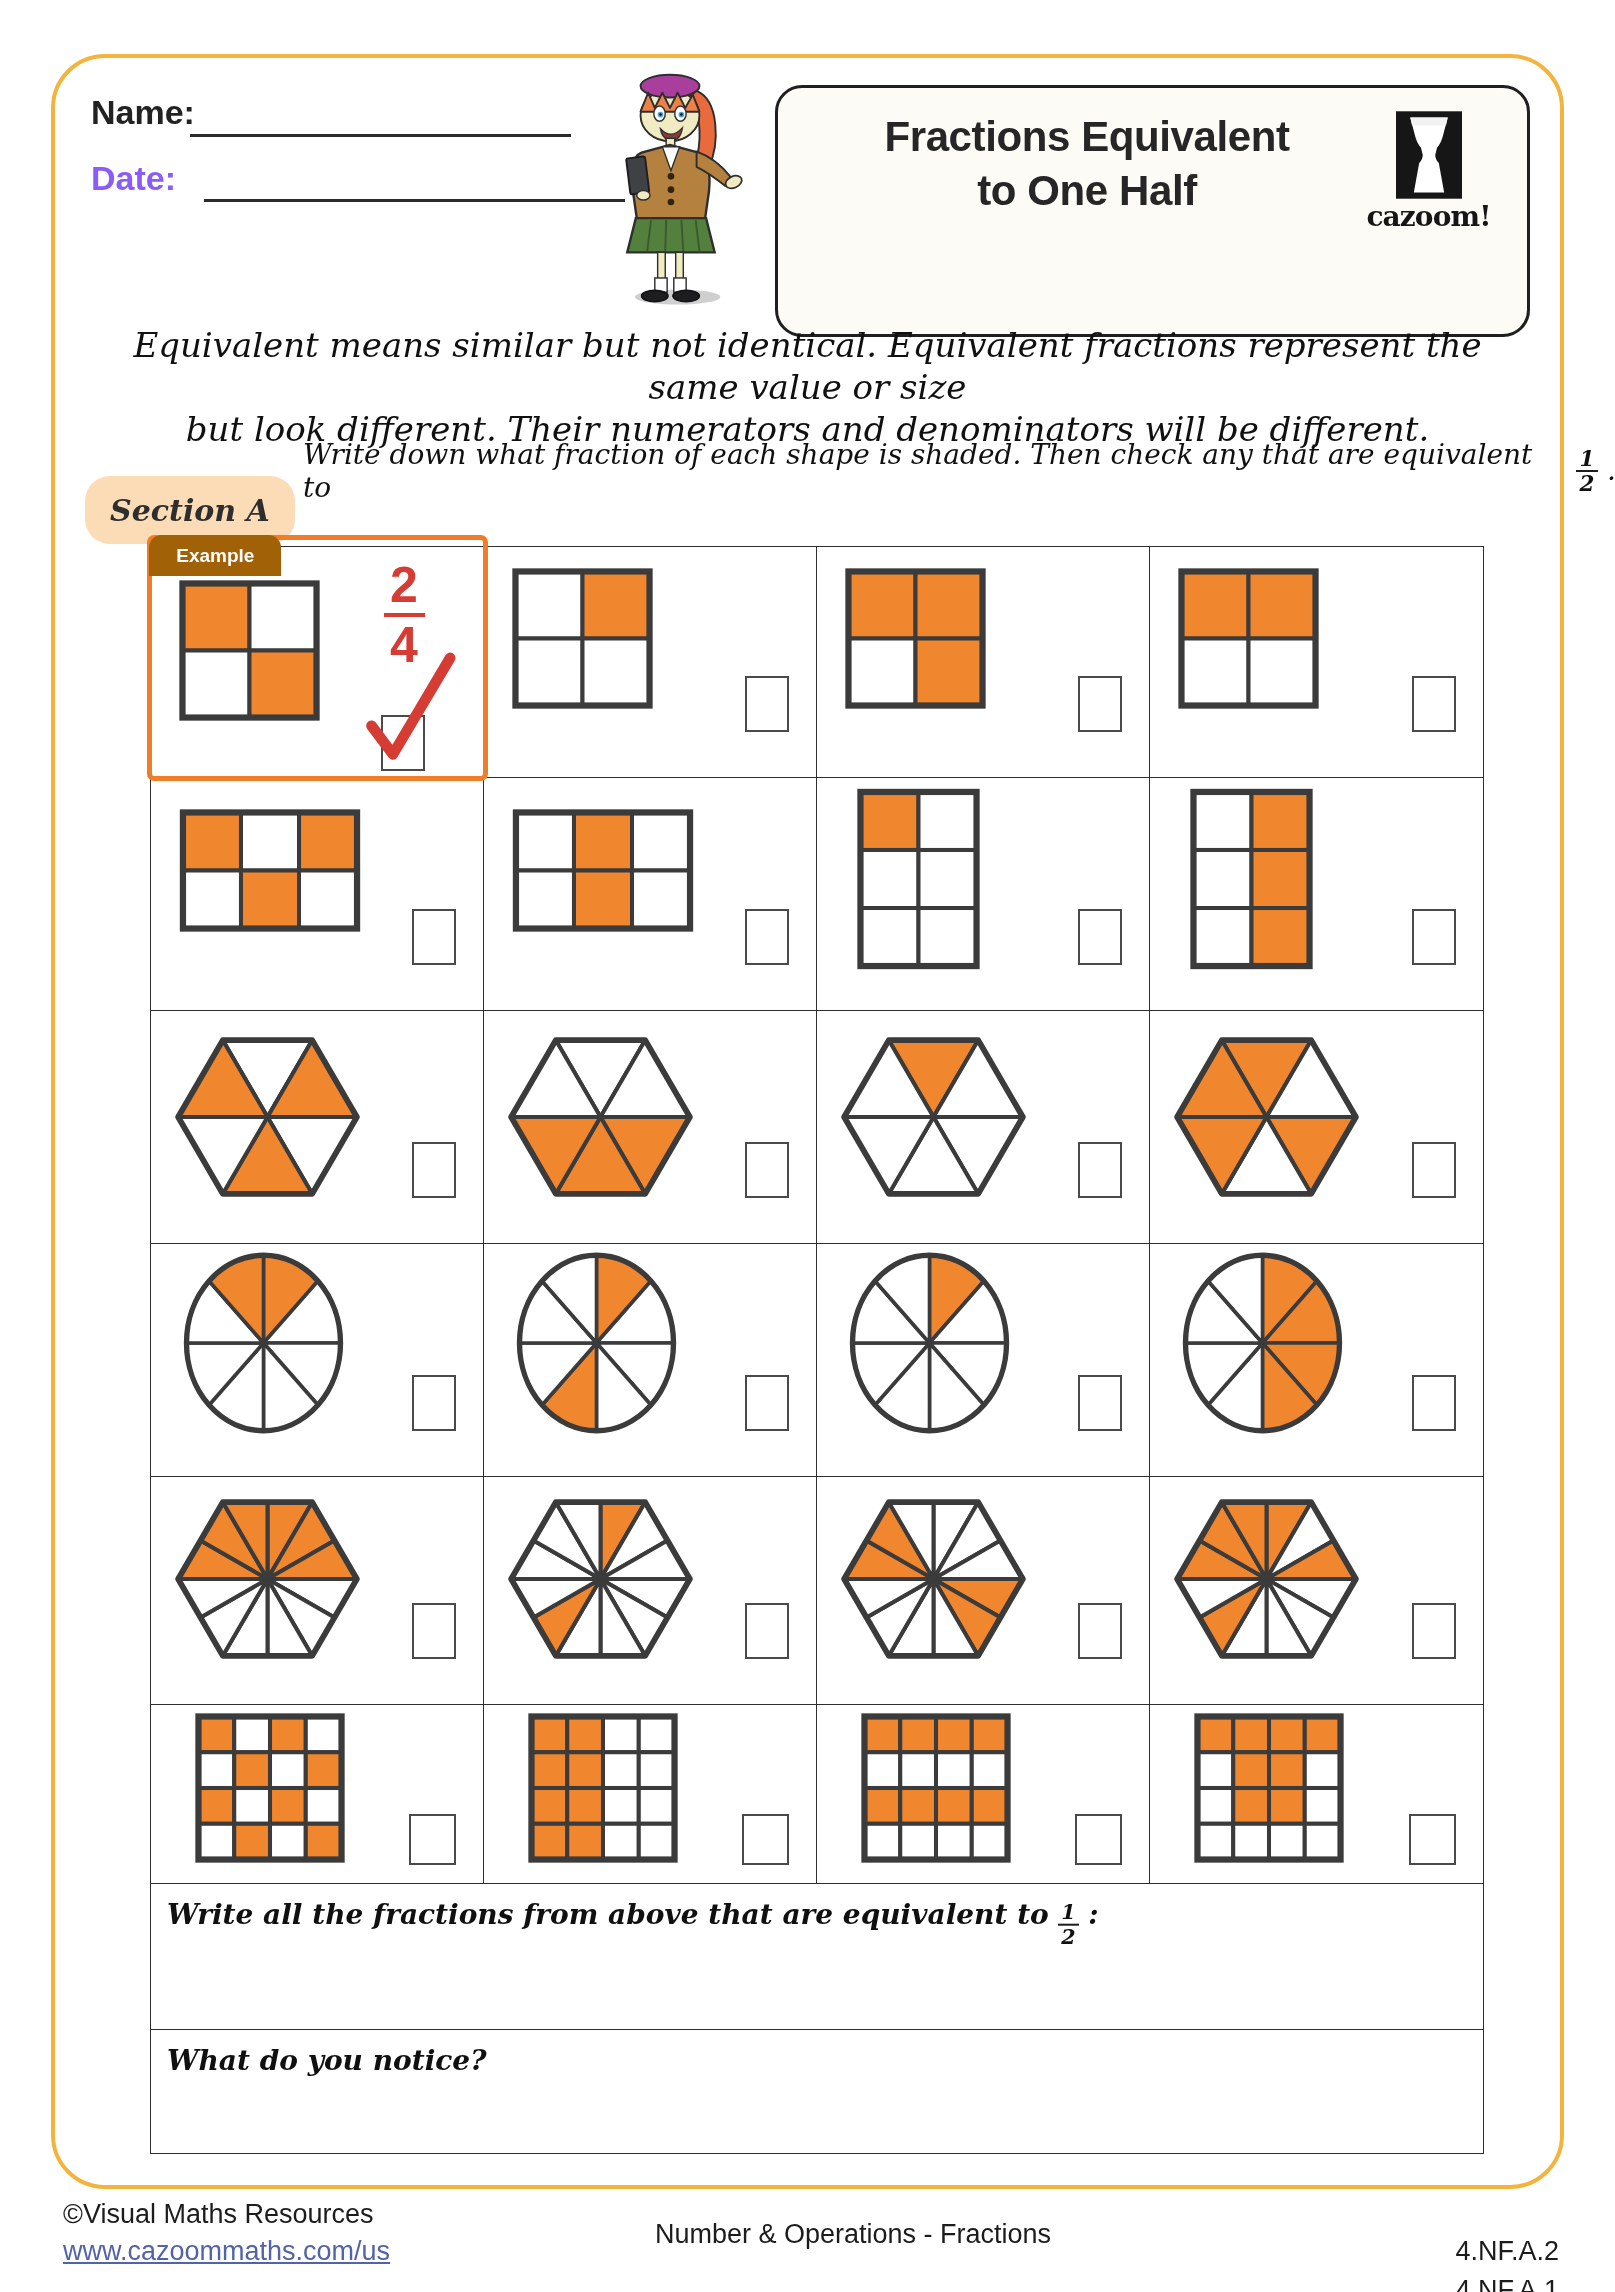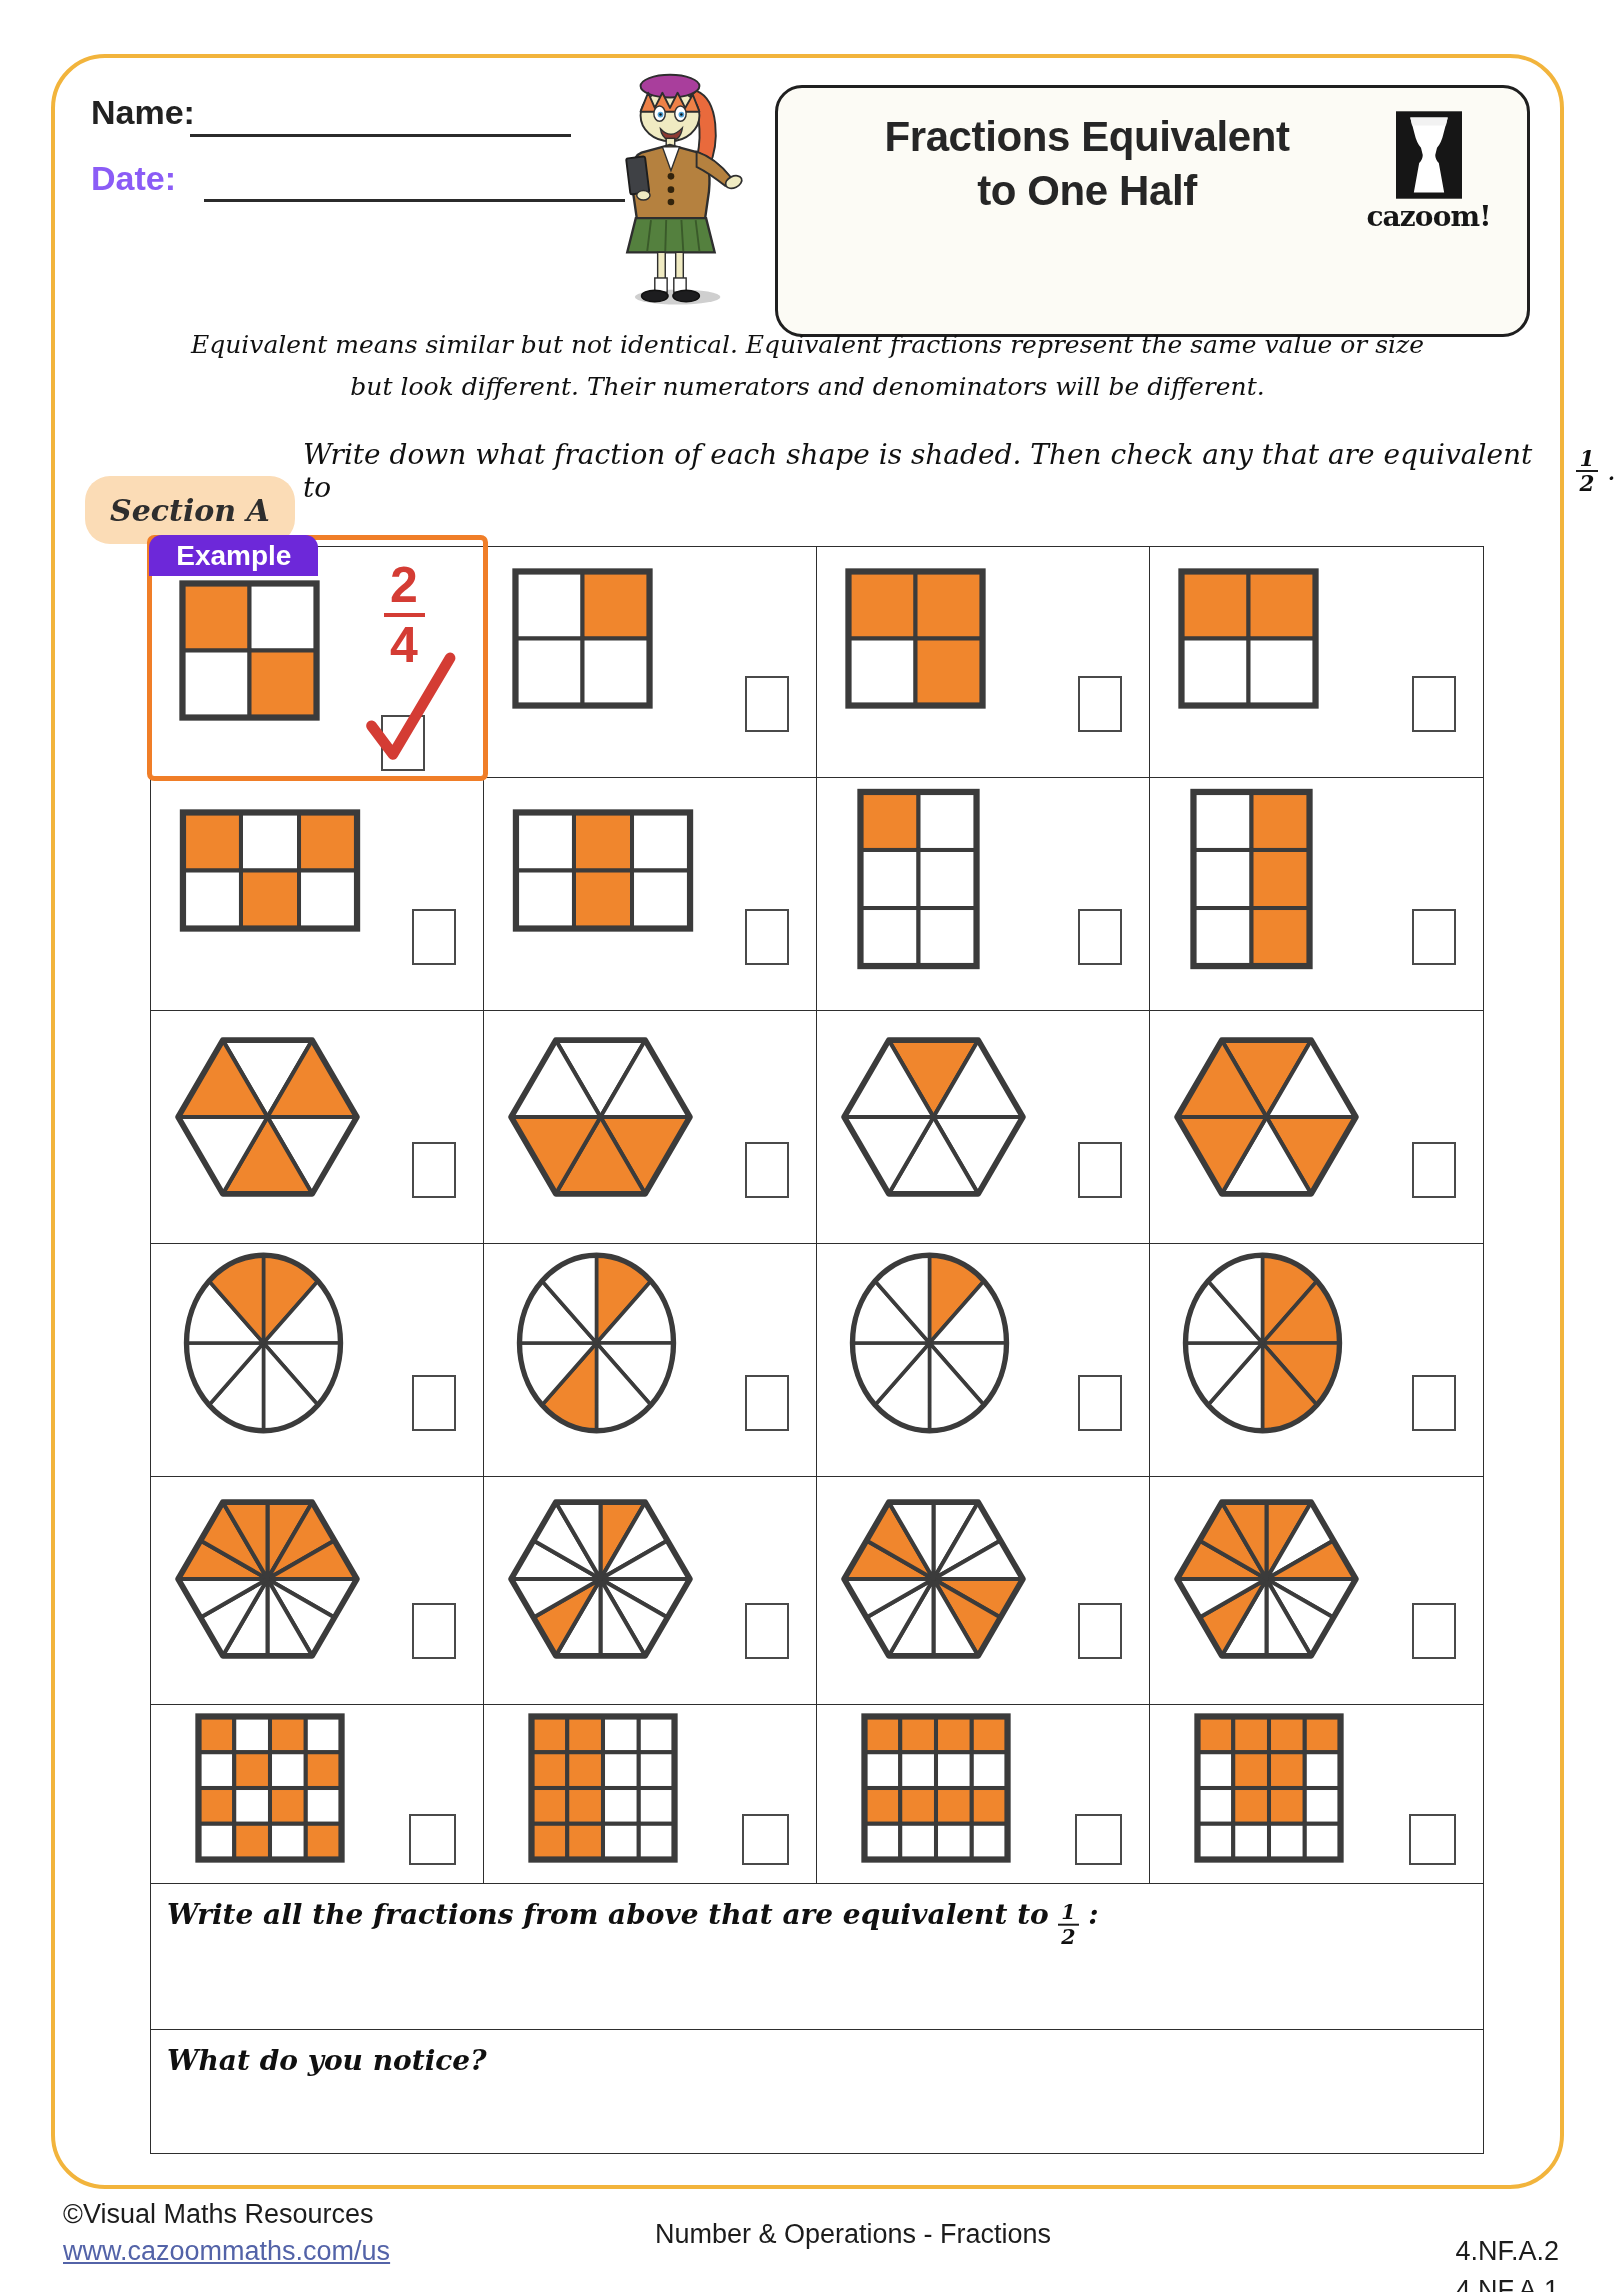--- a/index.html
+++ b/index.html
@@ -18,21 +18,21 @@
   .title-box{position:absolute;left:775px;top:85px;width:755px;height:252px;box-sizing:border-box;
              border:3.6px solid #1f1f1f;border-radius:27px;background:#FCFBF5;}
   .title-text{position:absolute;left:36px;top:22.4px;width:546px;text-align:center;
               font-size:42px;font-weight:bold;color:#262626;line-height:54px;letter-spacing:-0.4px;}
   .logo{position:absolute;right:36px;top:23px;width:125px;text-align:center;}
   .logo-mark{display:block;margin:0 auto;}
   .logo-text{font-family:"DejaVu Serif",serif;font-weight:bold;font-size:28px;color:#161616;
              letter-spacing:-0.9px;margin-top:1px;}
   
   .intro{position:absolute;top:324px;left:91px;width:1433px;text-align:center;
-         font-family:"DejaVu Serif",serif;font-style:italic;font-size:25px;line-height:42px;color:#101010;}
+         font-family:"DejaVu Serif",serif;font-style:italic;font-size:34px;line-height:42px;color:#101010;}
   
   .section-badge{position:absolute;left:85px;top:436px;width:210px;height:68px;background:#FBDCB6;
                  border-radius:25px;display:flex;align-items:center;justify-content:center;
                  font-family:"DejaVu Serif",serif;font-style:italic;font-weight:bold;font-size:30px;color:#2e2e2e;margin-top:40px;}
   .instruction{position:absolute;left:303px;top:442px;height:57px;display:flex;align-items:center;gap:9px;
                font-family:"DejaVu Serif",serif;font-style:italic;font-size:28px;color:#101010;}
   .frac{display:inline-flex;flex-direction:column;align-items:center;font-weight:bold;
         font-size:21.5px;line-height:23px;}
   .frac .n{border-bottom:2.7px solid #1c1c1c;padding:0 3.6px;}
   
@@ -52,21 +52,21 @@
   .r5 .shape{left:19.7px;top:18px;}
   .r6 .shape{left:43px;top:7.2px;}
   .checkbox{position:absolute;width:40px;height:52px;background:#fff;border:2.7px solid #4a4a4a;
             right:27px;bottom:45px;}
   .r6 .checkbox{bottom:18px;width:43px;height:47px;}
   
   .example .checkbox{left:230px;top:168px;right:auto;bottom:auto;z-index:3;}
   .ex-border{position:absolute;left:-4.5px;top:-12.5px;right:-4.5px;bottom:-3.6px;
              border:5.4px solid #F07E28;border-radius:7.2px;z-index:2;pointer-events:none;}
   .ex-tab{position:absolute;left:-1.8px;top:-12.5px;height:41px;line-height:41px;padding:0 27px;
-          background:#6d28d9;color:#fff;font-size:28px;font-weight:bold;
+          background:#a16207;color:#fff;font-size:19px;font-weight:bold;
           border-radius:12.5px 12.5px 0 0;z-index:4;}
   .ex-frac{position:absolute;left:217px;top:14.3px;width:72px;text-align:center;z-index:3;
            color:#D43C34;font-weight:bold;font-size:50px;line-height:48px;}
   .ex-frac .bar{height:4.5px;background:#D43C34;width:41px;margin:3.6px auto;}
   .ex-check{position:absolute;left:208px;top:93px;z-index:5;pointer-events:none;}
   
   .prompt-row{grid-column:1/5;position:relative;border-bottom:1.8px solid #2e2e2e;
               font-family:"DejaVu Serif",serif;font-style:italic;font-weight:bold;font-size:28px;color:#101010;}
   .prompt-row.last{border-bottom:none;}
   .prompt-inner{display:flex;align-items:flex-start;gap:9px;padding:14.3px 0 0 16px;}

